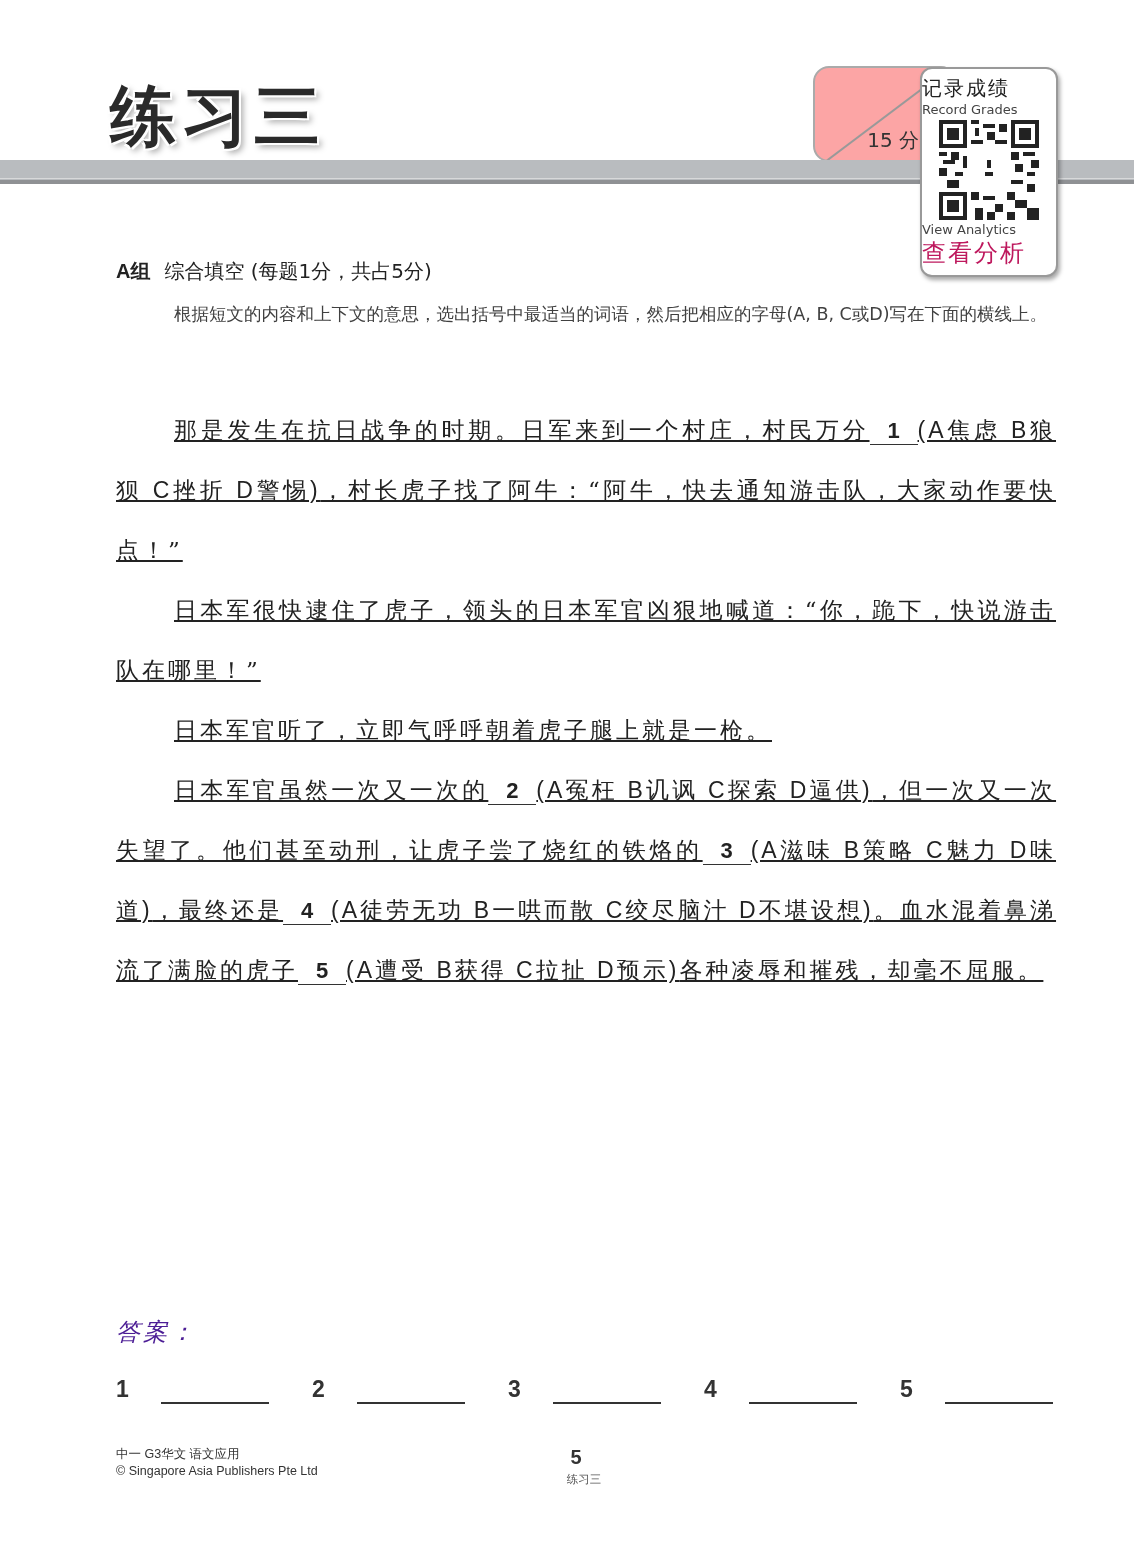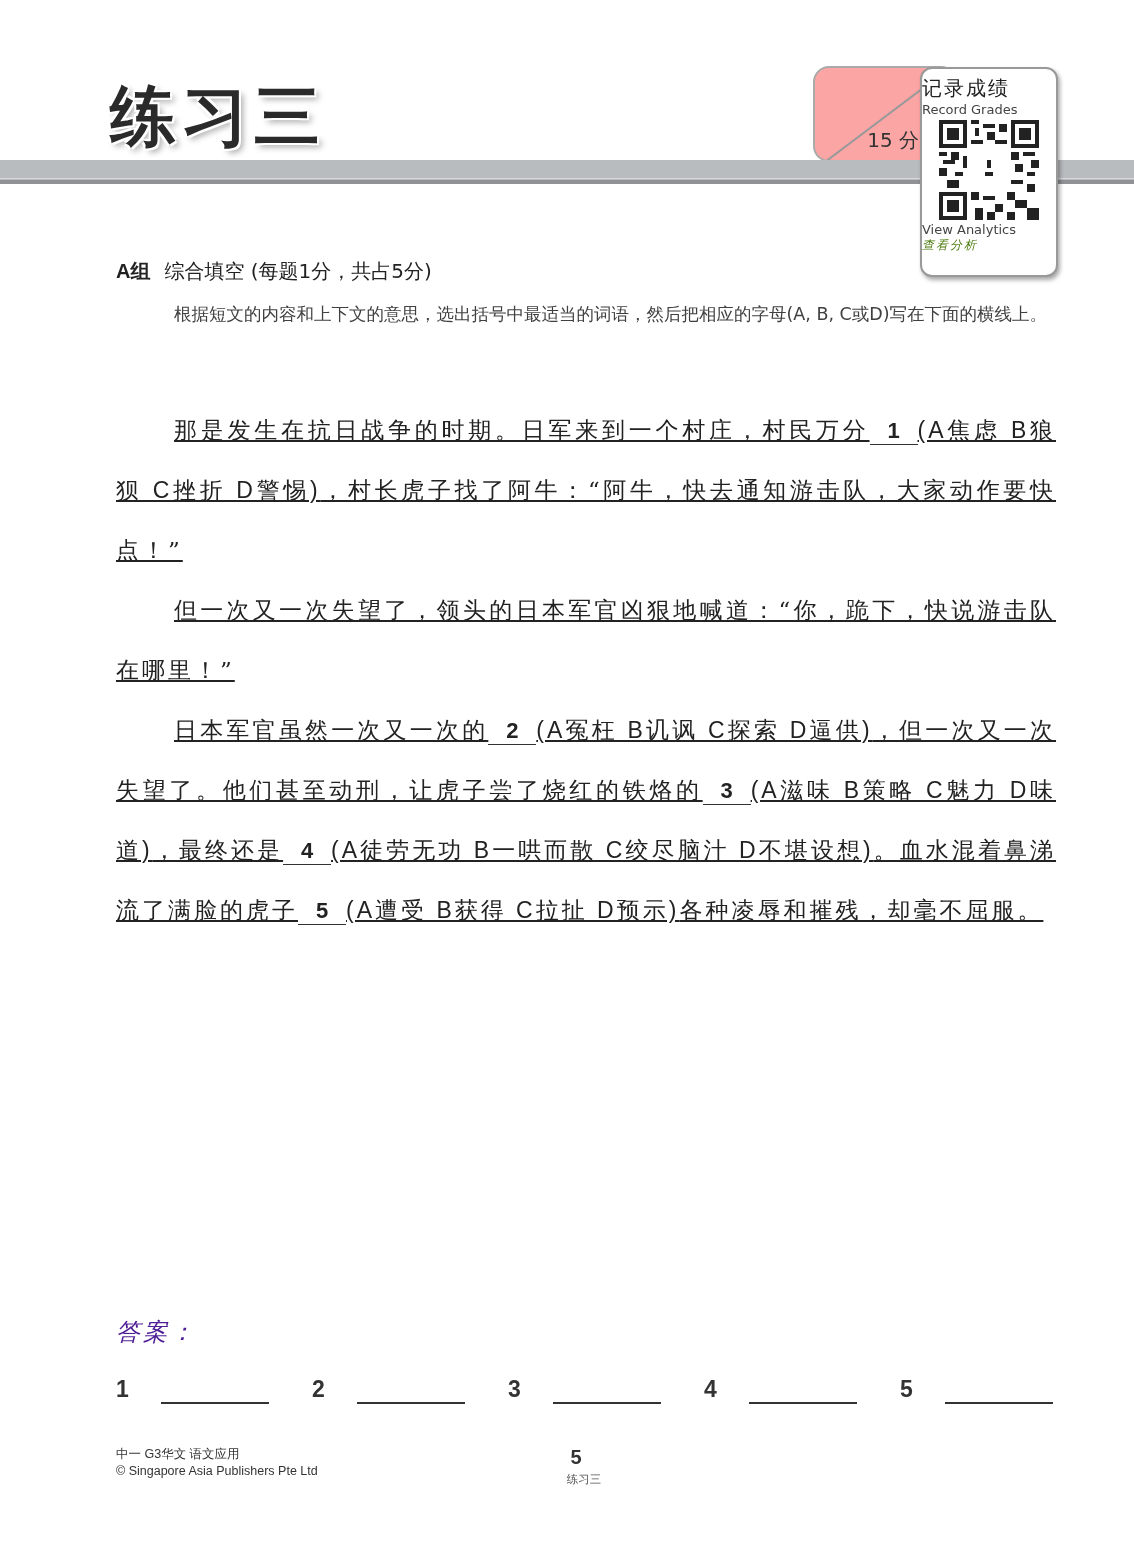--- a/index.html
+++ b/index.html
@@ -12,21 +12,21 @@
   .band-line { position: absolute; left: 0; top: 180px; width: 1134px; height: 4px; background: #8f9194; }
   .band-line2 { position: absolute; left: 0; top: 178px; width: 1134px; height: 1px; background: #d8d9da; }
 
   .score-box { position: absolute; left: 813px; top: 66px; width: 140px; height: 92px; border: 2px solid #aaa; border-radius: 16px; background: #fca5a5; overflow: hidden; }
   .score-box .diag { position: absolute; left: -10px; top: 44px; width: 170px; height: 2px; background: #999; transform: rotate(-37deg); }
   .score-box .score { position: absolute; right: 36px; bottom: 6px; font-size: 20px; color: #333; }
 
   .qr-card { position: absolute; left: 920px; top: 67px; width: 134px; height: 206px; border: 2px solid #999; border-radius: 12px; background: #fff; box-shadow: 2px 3px 4px rgba(0,0,0,0.35); text-align: left; }
   .qr-card .cn-top { font-size: 20px; margin-top: 6px; letter-spacing: 2px; color: #222; }
   .qr-card .en { font-size: 13px; color: #444; line-height: 15px; }
-  .qr-card .cn-bot { font-size: 12px; letter-spacing: 2px; color: #4d7c0f; font-style: italic; }
+  .qr-card .cn-bot { font-size: 24px; letter-spacing: 2px; color: #be185d; }
   .qr { width: 100px; height: 100px; margin: 3px auto 2px; position: relative; background: #fff; }
   .qr svg { width: 100px; height: 100px; display: block; }
 
   
   .sec { position: absolute; left: 116px; top: 258px; font-size: 20px; color: #222; }
   .sec b { font-family: "Liberation Sans", sans-serif; font-weight: bold; margin-right: 14px; }
   .instr { position: absolute; left: 174px; top: 298px; width: 890px; font-size: 17.5px; line-height: 32px; color: #404040; }
 
   
   .passage { position: absolute; left: 116px; top: 400px; width: 940px; font-family: "DejaVu Serif", "Liberation Serif", serif; font-size: 23px; line-height: 60px; color: #222; letter-spacing: 3px; text-align: justify; }
@@ -115,21 +115,22 @@
   <div class="cn-bot">查看分析</div>
 </div>
 
 <div class="sec">
   <b>A组</b><span>综合填空 (每题1分，共占5分)</span>
 </div>
 <div class="instr">根据短文的内容和上下文的意思，选出括号中最适当的词语，然后把相应的字母(A, B, C或D)写在下面的横线上。</div>
 
 <div class="passage">
   <p><span>那是发生在抗日战争的时期。日军来到一个村庄，村民万分</span><span class="blank">1</span><span class="opt">(A焦虑 B狼狈 C挫折 D警惕)</span><span>，村长虎子找了阿牛：“阿牛，快去通知游击队，大家动作要快点！”</span></p>
-  <p>但一次又一次失望了，领头的日本军官凶狠地喊道：“你，跪下，快说游击队在哪里！”</p>
+  <p>日本军很快逮住了虎子，领头的日本军官凶狠地喊道：“你，跪下，快说游击队在哪里！”</p>
+  <p>日本军官听了，立即气呼呼朝着虎子腿上就是一枪。</p>
   <p><span>日本军官虽然一次又一次的</span><span class="blank">2</span><span class="opt">(A冤枉 B讥讽 C探索 D逼供)</span><span>，但一次又一次失望了。他们甚至动刑，让虎子尝了烧红的铁烙的</span><span class="blank">3</span><span class="opt">(A滋味 B策略 C魅力 D味道)</span><span>，最终还是</span><span class="blank">4</span><span class="opt">(A徒劳无功 B一哄而散 C绞尽脑汁 D不堪设想)</span><span>。血水混着鼻涕流了满脸的虎子</span><span class="blank">5</span><span class="opt">(A遭受 B获得 C拉扯 D预示)</span><span>各种凌辱和摧残，却毫不屈服。</span></p>
 </div>
 
 <div class="ans-title">答案：</div>
 <div class="ans-row">
   <div class="ans-item" style="left:0">
     <span class="ans-num">1</span>
     <span class="ans-line"></span>
   </div>
   <div class="ans-item" style="left:196px">

